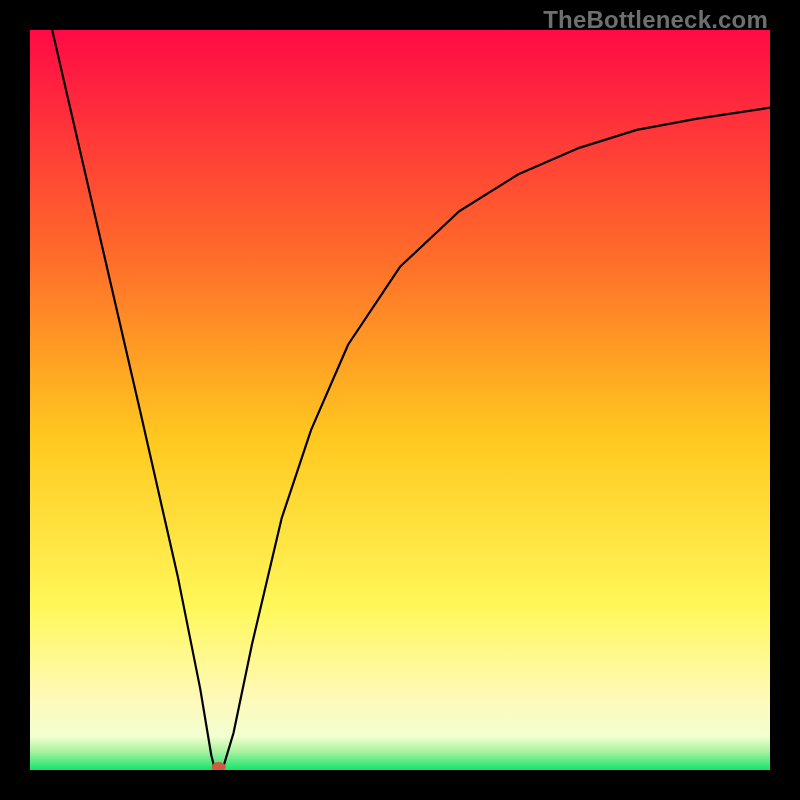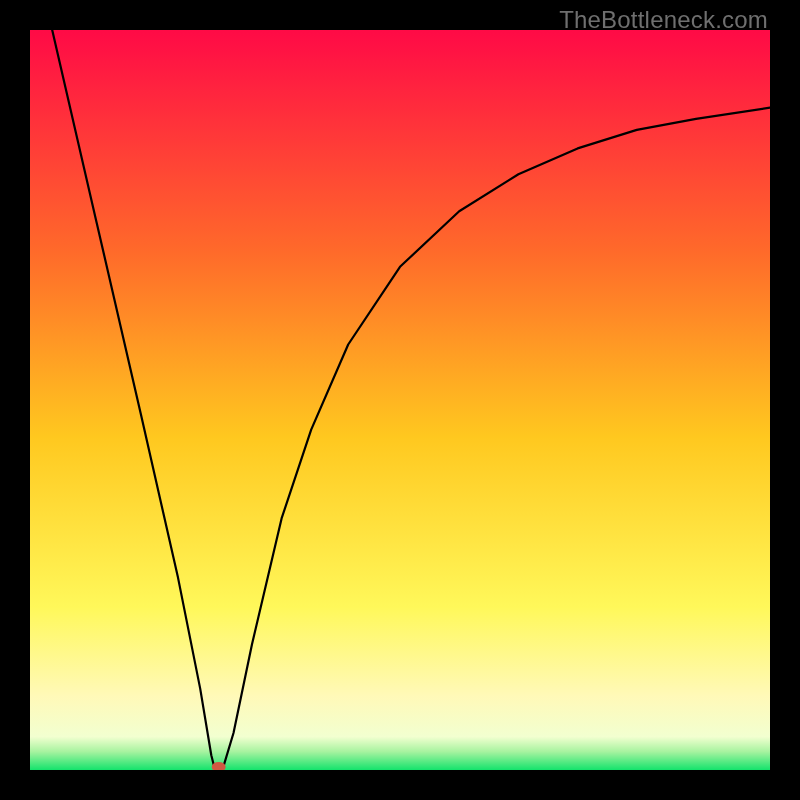--- a/index.html
+++ b/index.html
@@ -26,21 +26,21 @@
     width: 740px;
     height: 740px;
     display: block;
   }
   .watermark {
     position: absolute;
     top: 6px;
     right: 32px;
     color: #6f6f6f;
     font-size: 24px;
-    font-weight: 400;
+    font-weight: 700;
     letter-spacing: 0.2px;
     user-select: none;
   }
 </style>
 </head>
 <body>
 
 <div class="watermark">TheBottleneck.com</div>
 
 <div class="frame">

